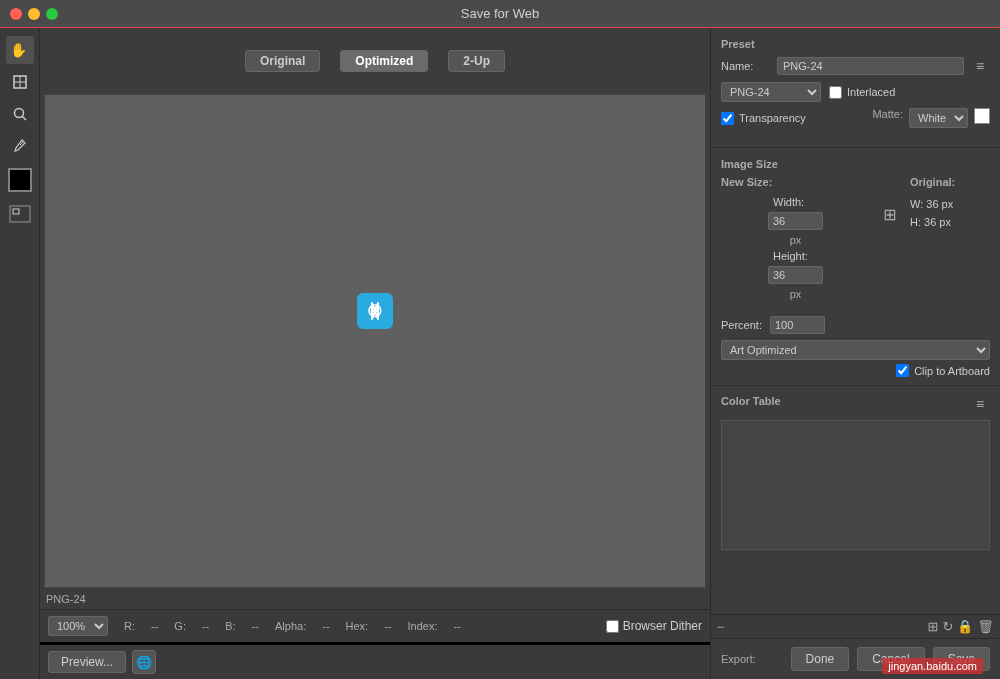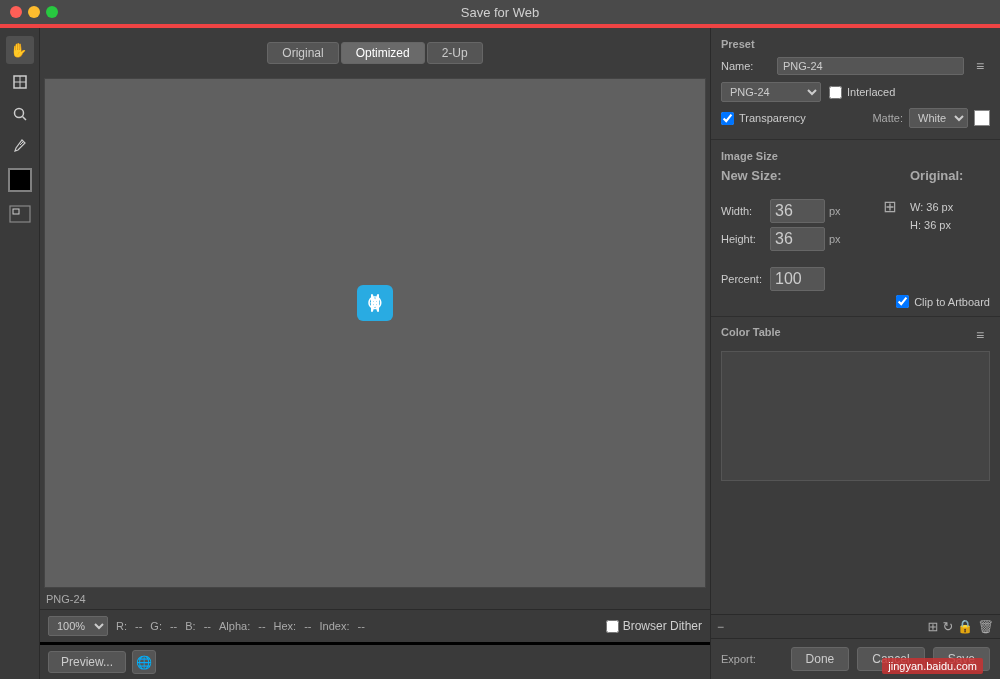--- a/index.html
+++ b/index.html
@@ -13,21 +13,21 @@
       overflow: hidden;
     }
 
     
     .titlebar {
       background: #4a4a4a;
       height: 28px;
       display: flex;
       align-items: center;
       justify-content: center;
-      border-bottom: 4px solid #ef4444;
+      border-bottom: 1px solid #ef4444;
       position: relative;
     }
     .titlebar-buttons {
       position: absolute;
       left: 10px;
       display: flex;
       gap: 6px;
     }
     .titlebar-btn {
       width: 12px;
@@ -94,23 +94,24 @@
       flex: 1;
       display: flex;
       flex-direction: column;
     }
 
     
     .tab-bar {
       display: flex;
       align-items: center;
       justify-content: center;
-      padding: 14px 0;
+      padding: 22px 0;
       background: #3c3c3c;
-      gap: 2px;
+      gap: 20px;
+      font-weight: bold;
     }
     .tab {
       padding: 3px 14px;
       background: #555;
       border: 1px solid #666;
       border-radius: 3px;
       cursor: pointer;
       color: #ccc;
       font-size: 12px;
     }
@@ -155,21 +156,21 @@
       line-height: 1.4;
     }
 
     
     .bottom-controls {
       display: flex;
       align-items: center;
       padding: 6px 8px;
       background: #3a3a3a;
       border-top: 1px solid #2a2a2a;
-      gap: 8px;
+      gap: 16px;
     }
     .zoom-select {
       background: #555;
       border: 1px solid #666;
       color: #ccc;
       padding: 2px 4px;
       font-size: 11px;
       width: 60px;
       border-radius: 2px;
     }
@@ -283,23 +284,22 @@
 
     .format-row {
       display: flex;
       align-items: center;
       gap: 8px;
       margin-bottom: 6px;
     }
 
     .transparency-row {
       display: flex;
-      align-items: center;
       gap: 6px;
-      margin-bottom: 3px;
+      margin-bottom: 11px;
     }
 
     .matte-label {
       font-size: 11px;
       color: #aaa;
     }
 
     .matte-select {
       background: #555;
       border: 1px solid #666;
@@ -310,46 +310,47 @@
     }
 
     .white-swatch {
       width: 16px;
       height: 16px;
       background: #fff;
       border: 1px solid #888;
     }
 
     .size-col-label {
-      font-size: 13px;
+      font-size: 11px;
       color: #aaa;
       font-weight: bold;
-      margin-bottom: 16px;
+      margin-bottom: 8px;
     }
 
     .size-field-row {
       display: flex;
       align-items: center;
       gap: 4px;
       margin-bottom: 4px;
+      flex-direction: column;
     }
 
     .size-field-label {
       font-size: 11px;
       color: #ccc;
       min-width: 45px;
     }
 
     .size-input {
       width: 55px;
       background: #555;
       border: 1px solid #666;
       color: #ccc;
       padding: 2px 4px;
-      font-size: 16px;
+      font-size: 11px;
       border-radius: 2px;
     }
 
     .px-label {
       font-size: 11px;
       color: #aaa;
     }
 
     .original-info {
       font-size: 11px;
@@ -640,20 +641,27 @@
           <div class="link-icon">⊞</div>
         </div>
 
         <div style="min-width:80px; padding-top:0;">
           <div class="size-col-label">Original:</div>
           <div class="original-info">W:  36 px</div>
           <div class="original-info">H:  36 px</div>
         </div>
       </div>
 
+      <div class="resample-row">
+        <select class="resample-select">
+          <option>Art Optimized</option>
+          <option>Bicubic</option>
+          <option>Bilinear</option>
+        </select>
+      </div>
 
       <div class="clip-row">
         <label class="checkbox-label">
           <input type="checkbox" checked="" style="">
           <span>Clip to Artboard</span>
         </label>
       </div>
     </div>
 
     <div class="color-table-section">

